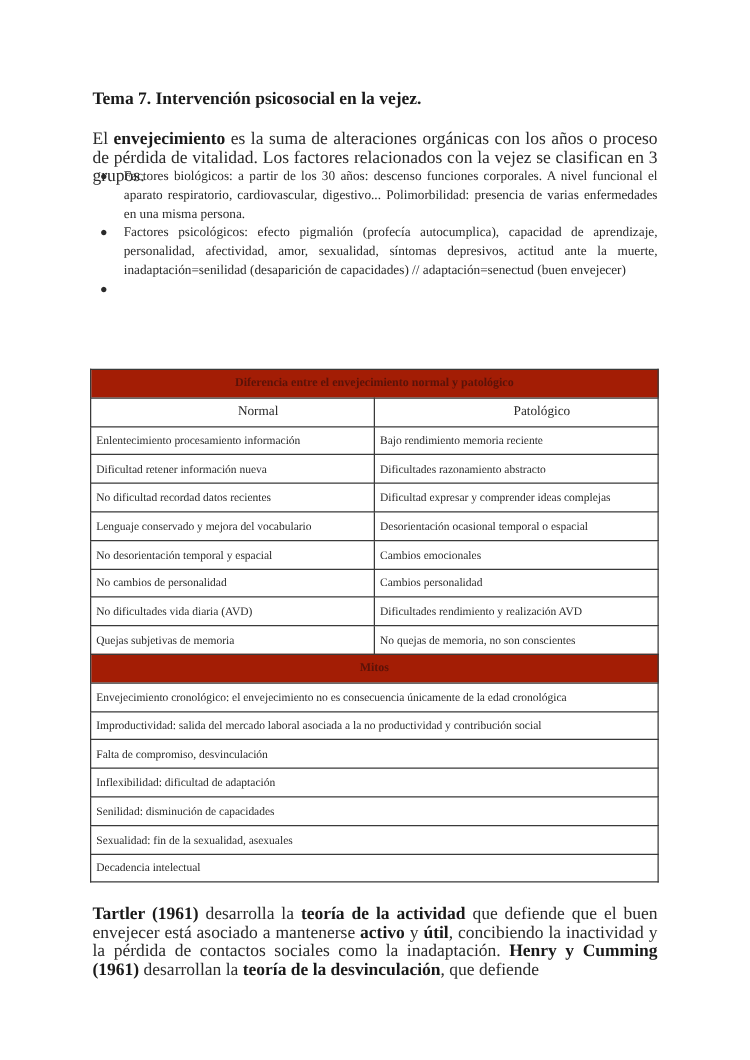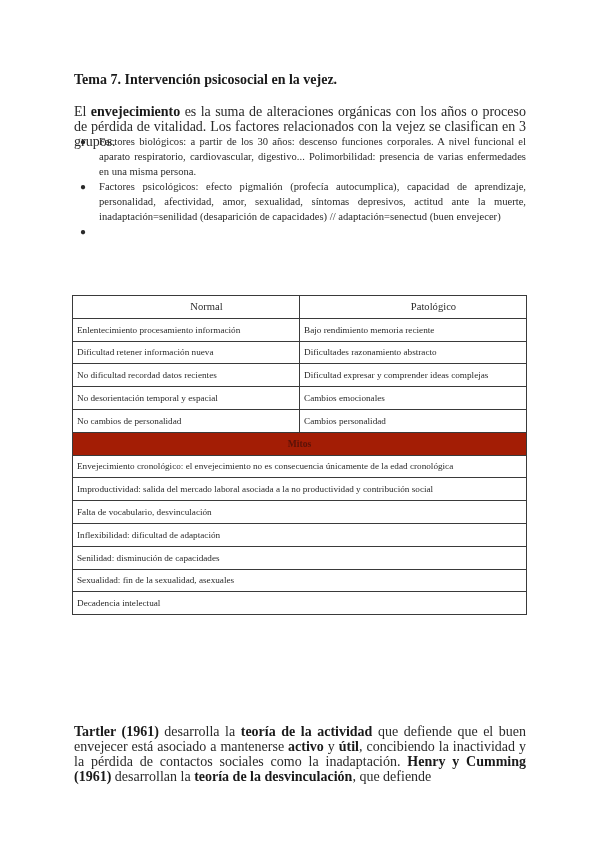--- a/index.html
+++ b/index.html
@@ -32,55 +32,70 @@
   </p>
 
   <ul class="bullets">
     <li><span class="bullet">●</span><span>Factores biológicos: a partir de los 30 años: descenso funciones corporales. A nivel funcional el aparato respiratorio, cardiovascular, digestivo... Polimorbilidad: presencia de varias enfermedades en una misma persona.</span></li>
     <li><span class="bullet">●</span><span>Factores psicológicos: efecto pigmalión (profecía autocumplica), capacidad de aprendizaje, personalidad, afectividad, amor, sexualidad, síntomas depresivos, actitud ante la muerte, inadaptación=senilidad (desaparición de capacidades) // adaptación=senectud (buen envejecer)</span></li>
     <li><span class="bullet">●</span></li>
   </ul>
 
   <table class="cmp">
     <tbody>
+        <tr>
+      <td class="head" colspan="2">Diferencia entre el envejecimiento normal y patológico</td>
+    </tr>
     <tr>
       <td class="colhead half">Normal</td>
       <td class="colhead half">Patológico</td>
     </tr>
     <tr>
           <td>Enlentecimiento procesamiento información</td>
           <td>Bajo rendimiento memoria reciente</td>
         </tr>
     <tr>
           <td>Dificultad retener información nueva</td>
           <td>Dificultades razonamiento abstracto</td>
         </tr>
     <tr>
           <td>No dificultad recordad datos recientes</td>
           <td>Dificultad expresar y comprender ideas complejas</td>
         </tr>
     <tr>
+          <td>Lenguaje conservado y mejora del vocabulario</td>
+          <td>Desorientación ocasional temporal o espacial</td>
+        </tr>
+    <tr>
           <td>No desorientación temporal y espacial</td>
           <td>Cambios emocionales</td>
         </tr>
     <tr>
           <td>No cambios de personalidad</td>
           <td>Cambios personalidad</td>
+        </tr>
+    <tr>
+          <td>No dificultades vida diaria (AVD)</td>
+          <td>Dificultades rendimiento y realización AVD</td>
+        </tr>
+    <tr>
+          <td>Quejas subjetivas de memoria</td>
+          <td>No quejas de memoria, no son conscientes</td>
         </tr>
     <tr>
       <td class="head" colspan="2">Mitos</td>
     </tr>
     <tr>
           <td class="center" colspan="2">Envejecimiento cronológico: el envejecimiento no es consecuencia únicamente de la edad cronológica</td>
         </tr>
     <tr>
           <td class="center" colspan="2">Improductividad: salida del mercado laboral asociada a la no productividad y contribución social</td>
         </tr>
     <tr>
-          <td class="center" colspan="2">Falta de vocabulario, desvinculación</td>
+          <td class="center" colspan="2">Falta de compromiso, desvinculación</td>
         </tr>
     <tr>
           <td class="center" colspan="2">Inflexibilidad: dificultad de adaptación</td>
         </tr>
     <tr>
           <td class="center" colspan="2">Senilidad: disminución de capacidades</td>
         </tr>
     <tr>
           <td class="center" colspan="2">Sexualidad: fin de la sexualidad, asexuales</td>
         </tr>

